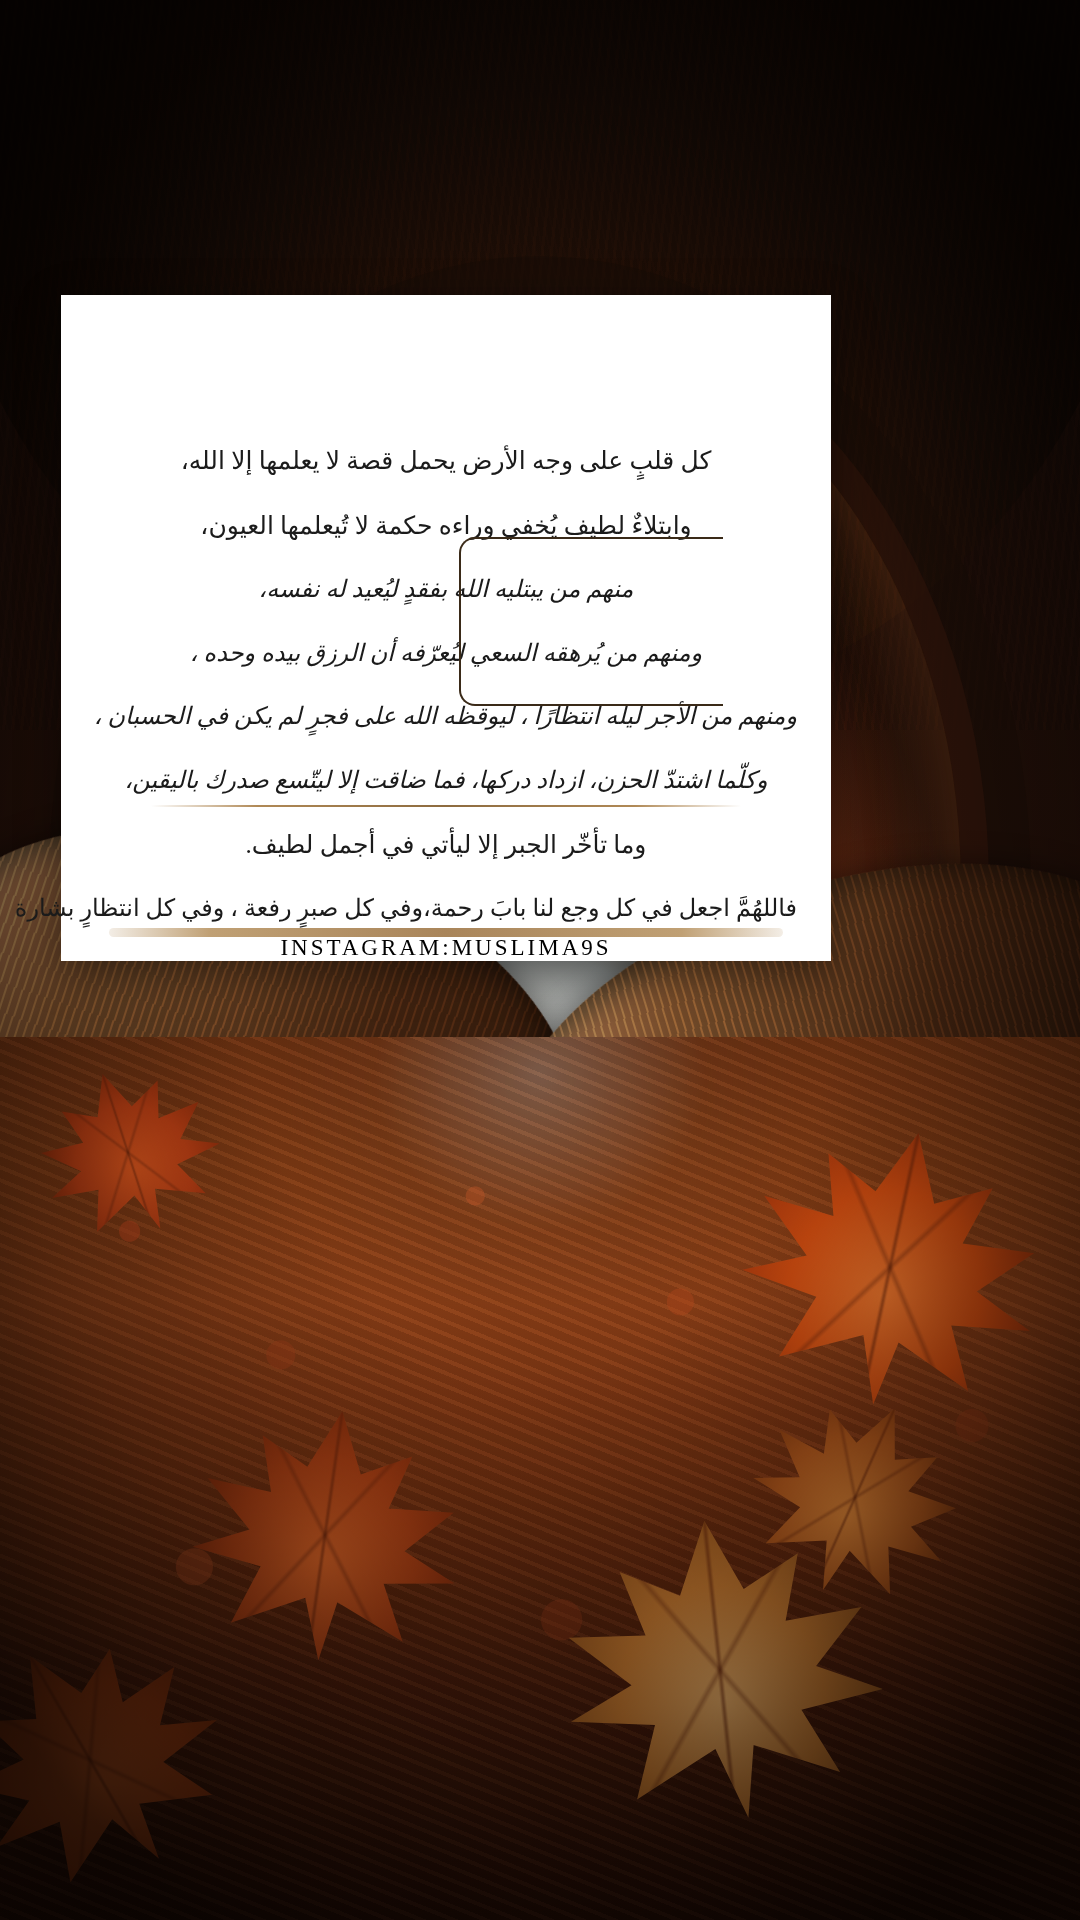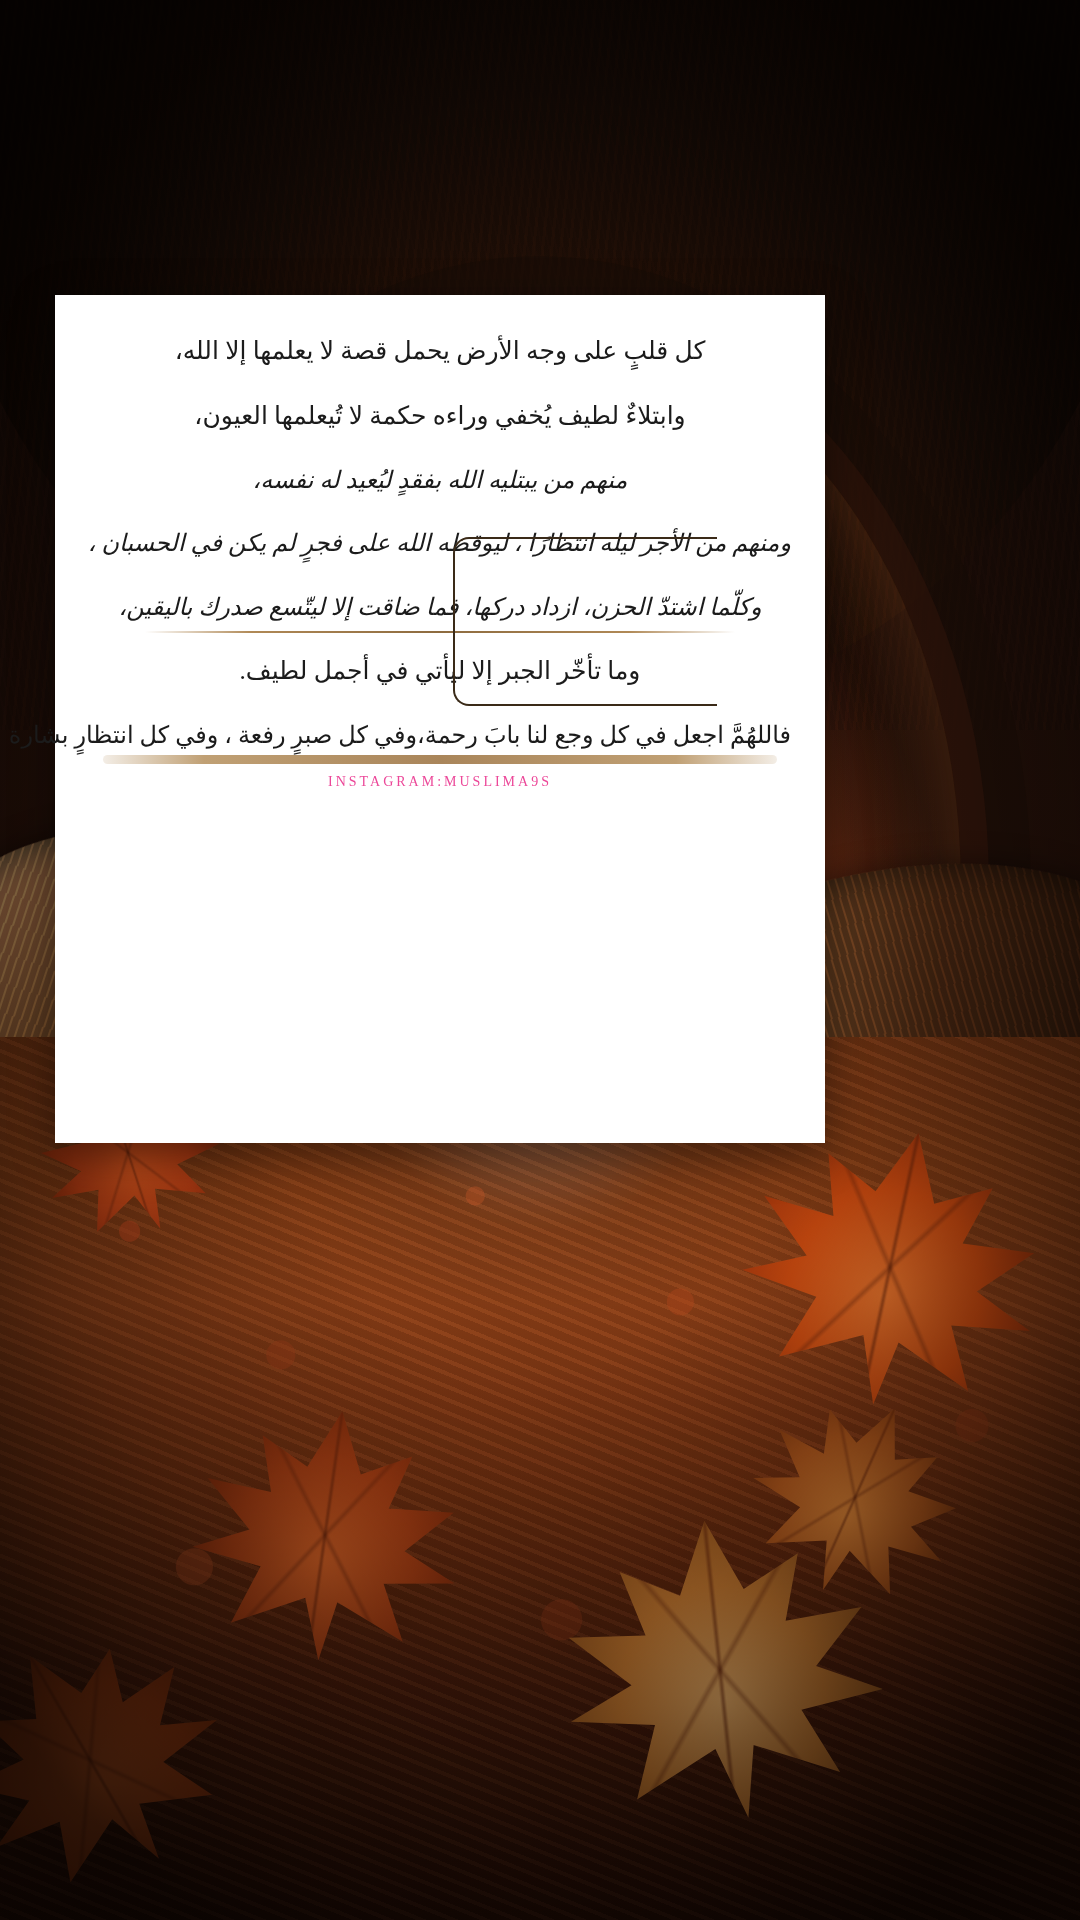--- a/index.html
+++ b/index.html
@@ -155,44 +155,44 @@
   .vignette {
     position: absolute;
     inset: 0;
     background: radial-gradient(ellipse 70% 58% at 50% 48%, rgba(0,0,0,0) 40%, rgba(0,0,0,0.35) 72%, rgba(0,0,0,0.72) 100%);
     pointer-events: none;
   }
 
   
   .card {
     position: absolute;
-    left: 55px;
+    left: 61px;
     top: 295px;
     width: 770px;
-    height: 848px;
+    height: 666px;
     background: #ffffff;
     box-shadow: 0 12px 40px rgba(0,0,0,0.45);
     display: flex;
     flex-direction: column;
-    justify-content: flex-start;
+    justify-content: flex-end;
     padding: 42px 34px 0 34px;
     box-sizing: border-box;
   }
   .line {
     position: relative;
     color: #1b1b1b;
     font-family: "Liberation Serif", serif;
     font-size: 25px;
     line-height: 1.15;
     text-align: center;
     margin-bottom: 36px;
     white-space: nowrap;
   }
   .line.small { font-size: 24px; font-style: italic; }
-  .line.last { margin-bottom: 18px; font-size: 24px; }
+  .line.last { margin-bottom: 6px; font-size: 24px; }
 
   
   .u-accent::after {
     content: "";
     position: absolute;
     left: 8%;
     right: 8%;
     bottom: -12px;
     height: 2px;
     background: linear-gradient(90deg, rgba(176,137,86,0) 0%, #b08956 18%, #8d6b3f 50%, #b08956 82%, rgba(176,137,86,0) 100%);
@@ -215,23 +215,23 @@
     top: 242px;
     width: 262px;
     height: 165px;
     border: 2px solid #3a2a18;
     border-right: none;
     border-radius: 16px 0 0 16px;
     pointer-events: none;
   }
   .credit {
     text-align: center;
-    color: #ec4899;
+    color: #000000;
     font-family: "Liberation Serif", serif;
-    font-size: 14px;
+    font-size: 23px;
     letter-spacing: 3px;
     margin-top: 6px;
   }
 </style>
 </head>
 <body>
 
 <div class="scene">
   <div class="bg-base"></div>
   <div class="bark-top">
@@ -269,20 +269,21 @@
       <div class="veins"></div>
     </div>
 
   <div class="vignette"></div>
 </div>
 
 <div class="card">
   <div class="line">كل قلبٍ على وجه الأرض يحمل قصة لا يعلمها إلا الله،</div>
   <div class="line">وابتلاءٌ لطيف يُخفي وراءه حكمة لا تُيعلمها العيون،</div>
   <div class="line small">منهم من يبتليه الله بفقدٍ ليُعيد له نفسه،</div>
+  <div class="line small">ومنهم من يُرهقه السعي ليُعرّفه أن الرزق بيده وحده ،</div>
   <div class="line small">ومنهم من الأجر ليله انتظارًا ، ليوقظه الله على فجرٍ لم يكن في الحسبان ،</div>
   <div class="line small u-accent">وكلّما اشتدّ الحزن، ازداد دركها، فما ضاقت إلا ليتّسع صدرك باليقين،</div>
   <div class="line">وما تأخّر الجبر إلا ليأتي في أجمل لطيف.</div>
   <div class="line last u-thick">فاللهُمَّ اجعل في كل وجع لنا بابَ رحمة،وفي كل صبرٍ رفعة ، وفي كل انتظارٍ بشارة</div>
 
   <div class="bracket"></div>
 
   <div class="credit">INSTAGRAM:MUSLIMA9S</div>
 </div>
 

